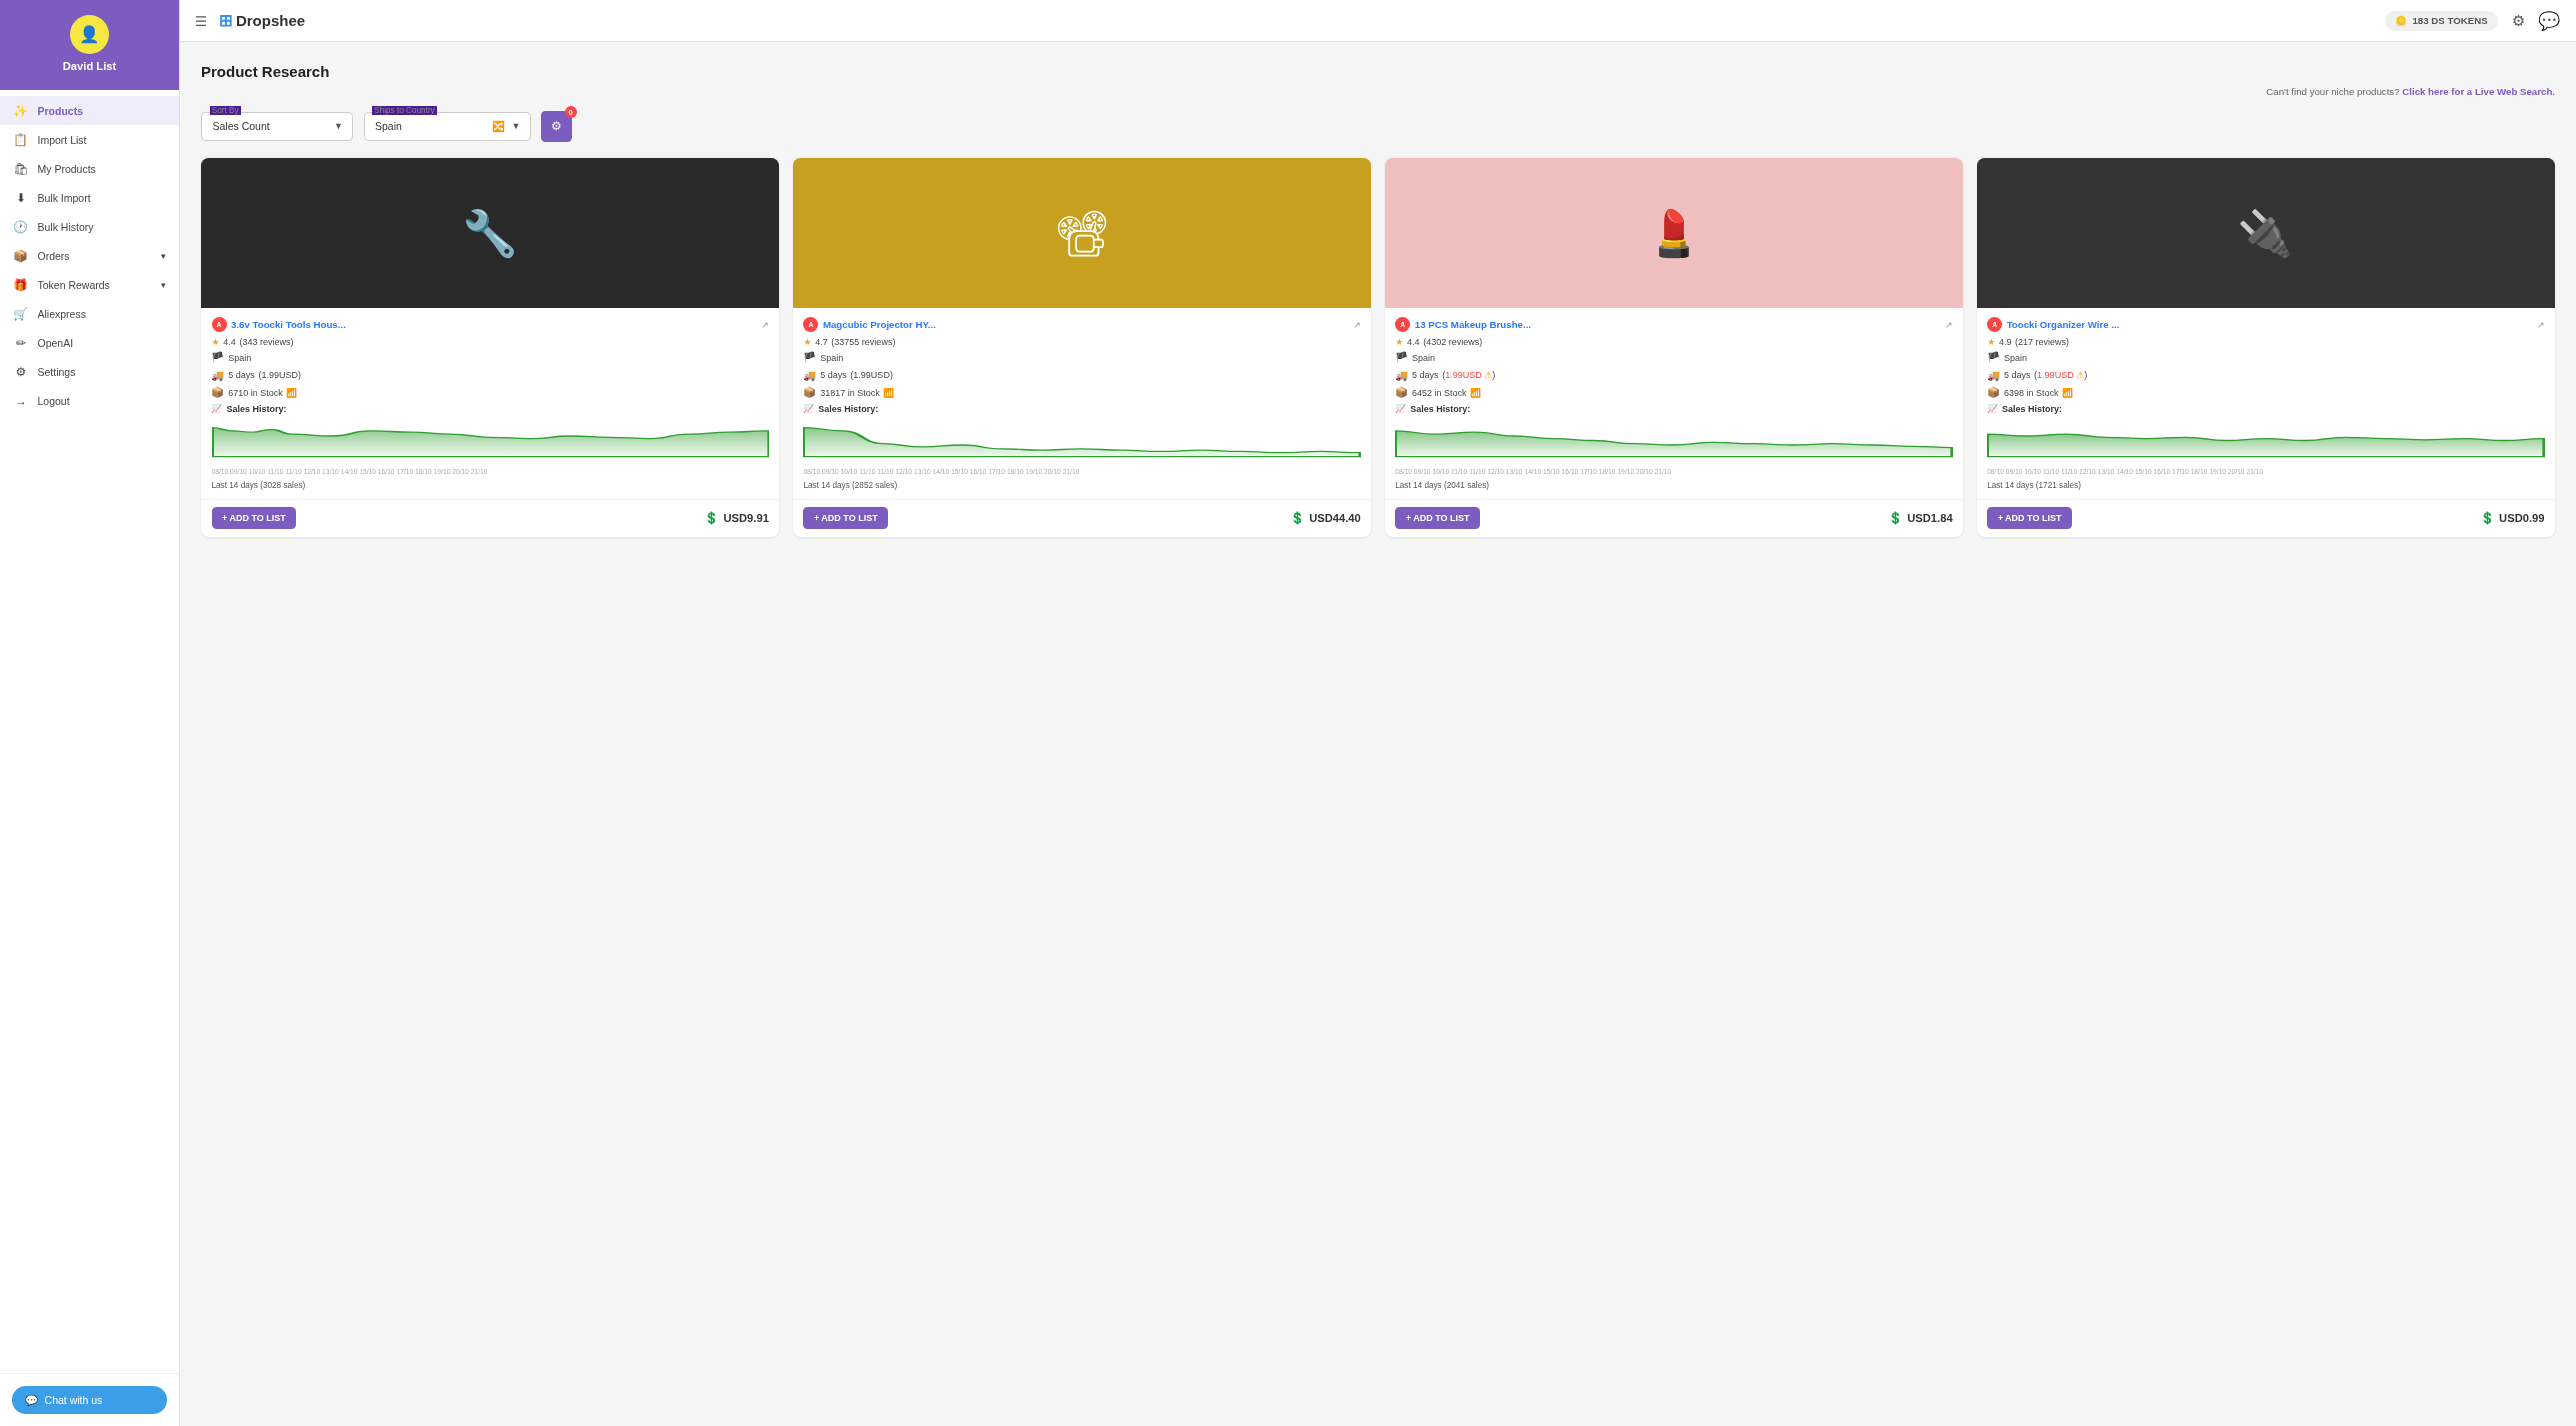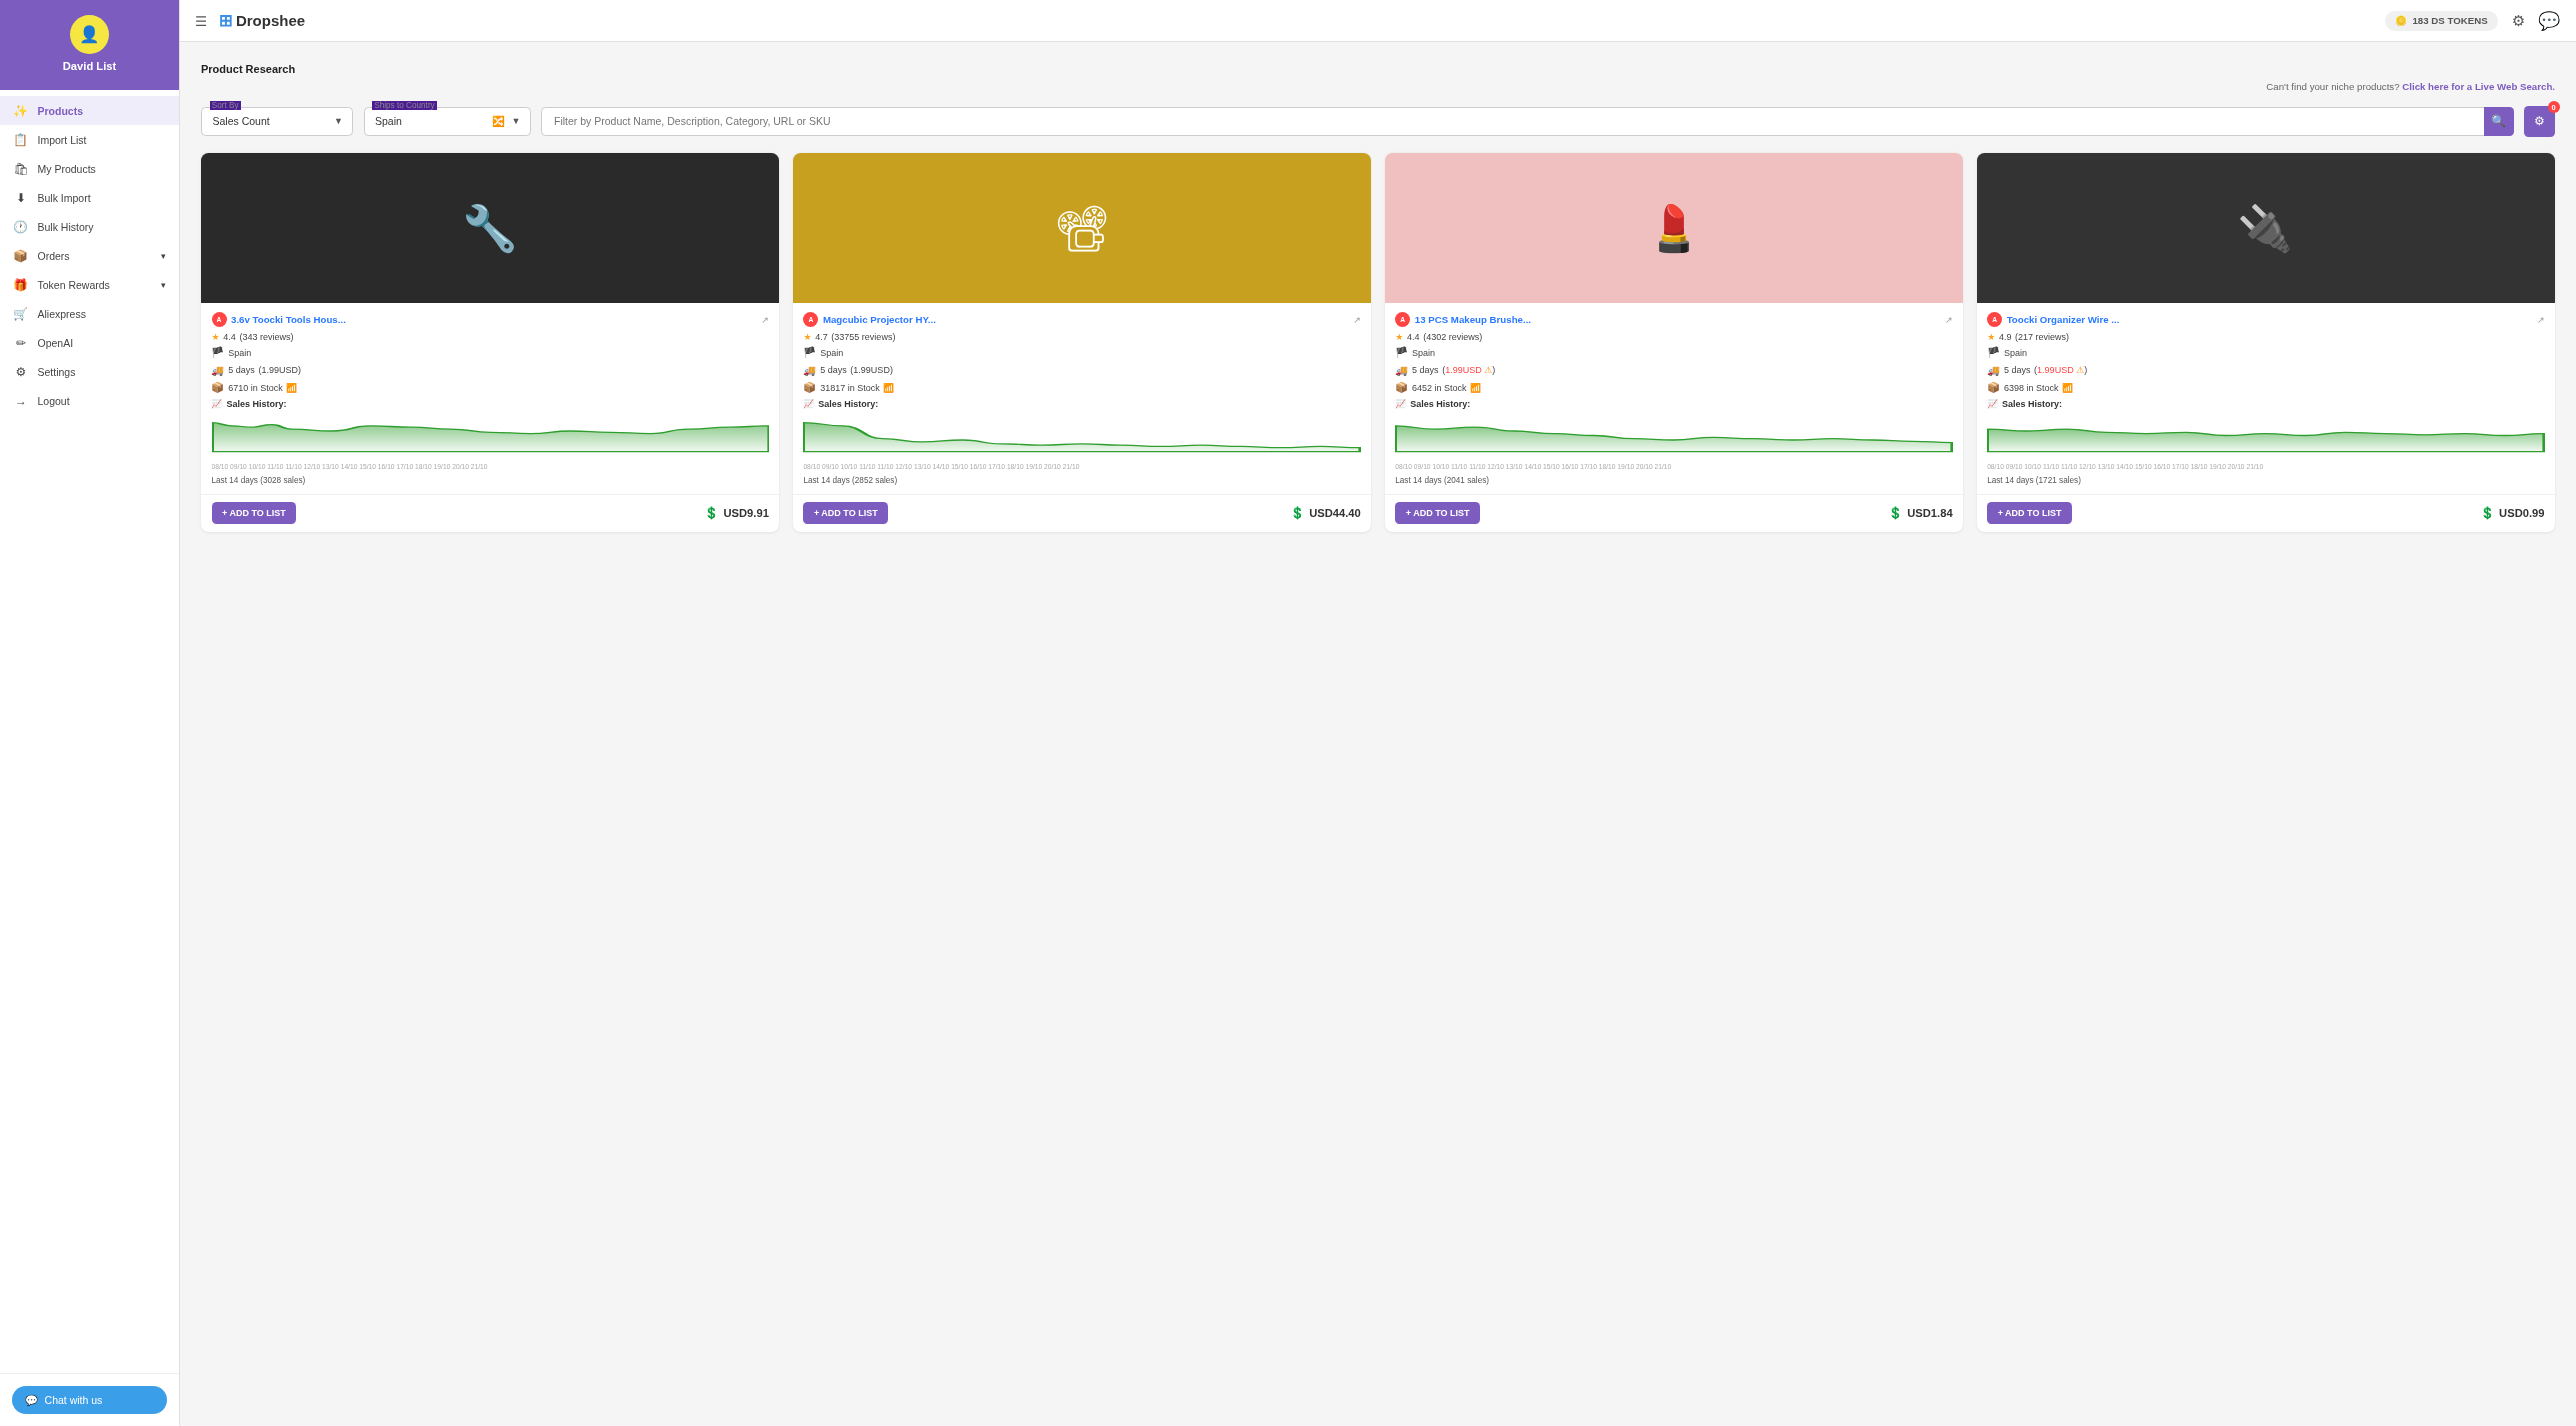--- a/index.html
+++ b/index.html
@@ -91,21 +91,21 @@
       padding: 4.5px 10.5px; font-size: 9.7px; font-weight: 600; color: #555;
     }
     .tokens-icon { color: #7c5cbf; }
     .topbar-icon { font-size: 15px; color: #555; cursor: pointer; }
     .whatsapp-icon { color: #25d366; font-size: 18px; cursor: pointer; }
 
     
     .content {
       flex: 1; overflow-y: auto; padding: 21px 21px 12px;
     }
-    .page-title { font-size: 11px; font-weight: 700; color: #222; margin-bottom: 6px; }
+    .page-title { font-size: 15px; font-weight: 700; color: #222; margin-bottom: 6px; }
     .subtitle-row {
       display: flex; justify-content: flex-end; align-items: center;
       margin-bottom: 13.5px; font-size: 9.7px; color: #666;
     }
     .subtitle-row a { color: #7c5cbf; font-weight: 600; text-decoration: none; }
 
     
     .filters-row {
       display: flex; gap: 10.5px; margin-bottom: 16.5px; align-items: center;
     }
@@ -327,24 +327,20 @@
         <span class="filter-arrow">▼</span>
       </div>
       <div class="filter-select-wrap">
         <span class="filter-label-float">Ships to Country</span>
         <select class="filter-select" style="min-width:165px; padding-right:42px;">
           <option>Spain</option>
         </select>
         <span class="filter-flag-btn">🔀</span>
         <span class="filter-arrow">▼</span>
       </div>
-      <div class="search-wrap">
-        <input class="search-input" type="text" placeholder="Filter by Product Name, Description, Category, URL or SKU" style="">
-        <button class="search-icon-btn">🔍</button>
-      </div>
       <button class="filter-icon-btn">
         <span>⚙</span>
         <span class="filter-badge">0</span>
       </button>
     </div>
 
     <div class="products-grid" id="products-grid">
     <div class="product-card">
     <div class="product-img-placeholder" style="background:#2a2a2a; color:#fff; font-size:45px;">
       🔧

